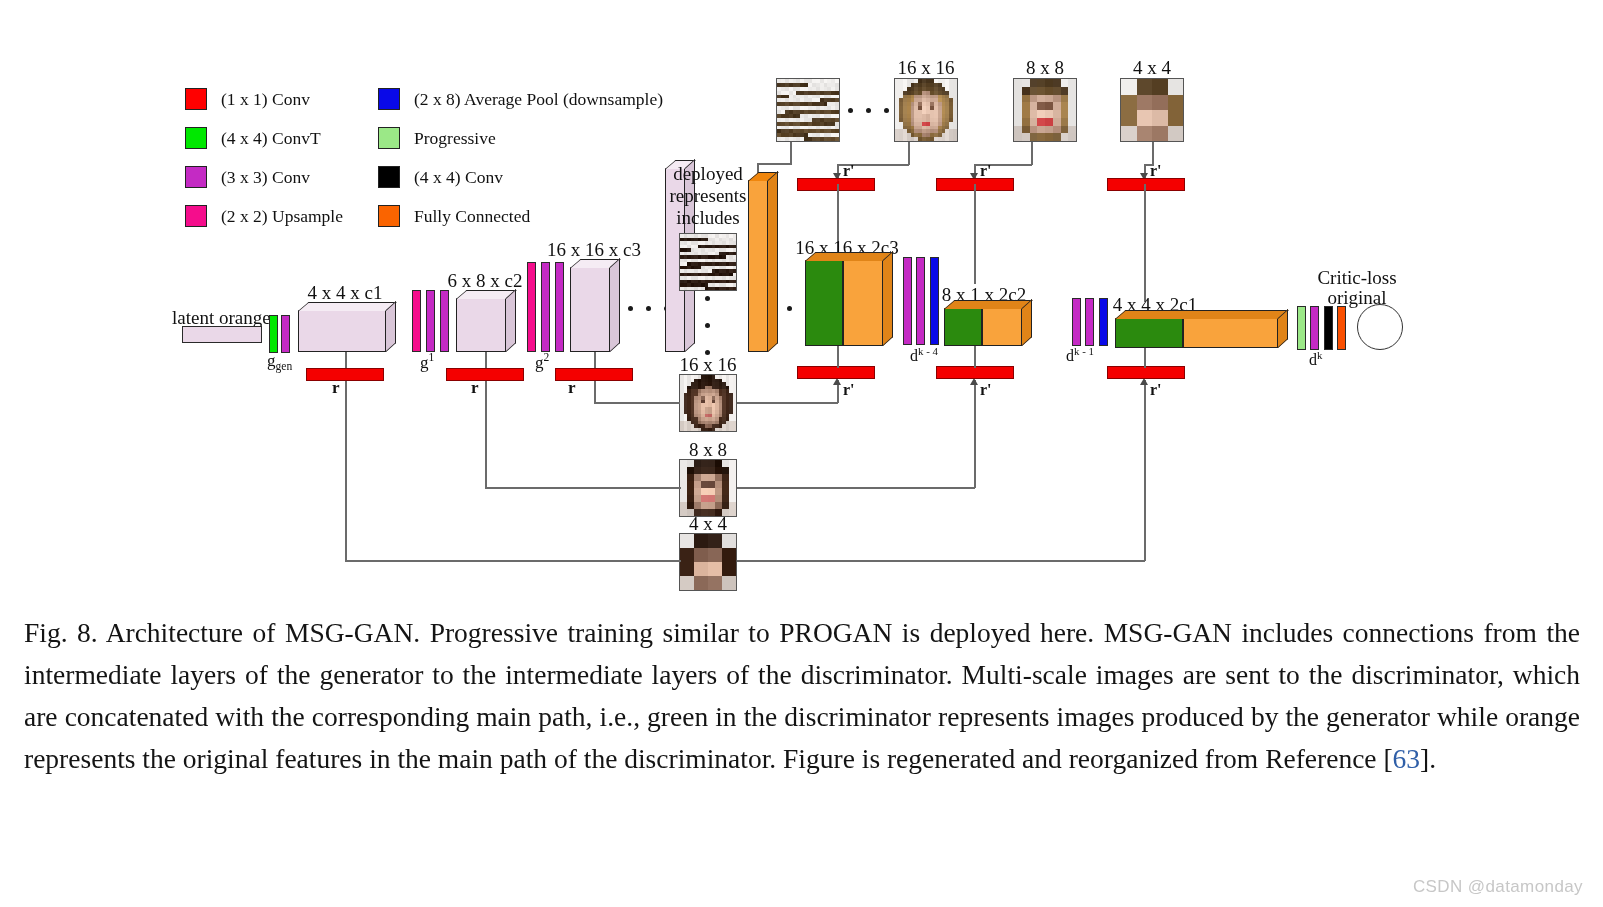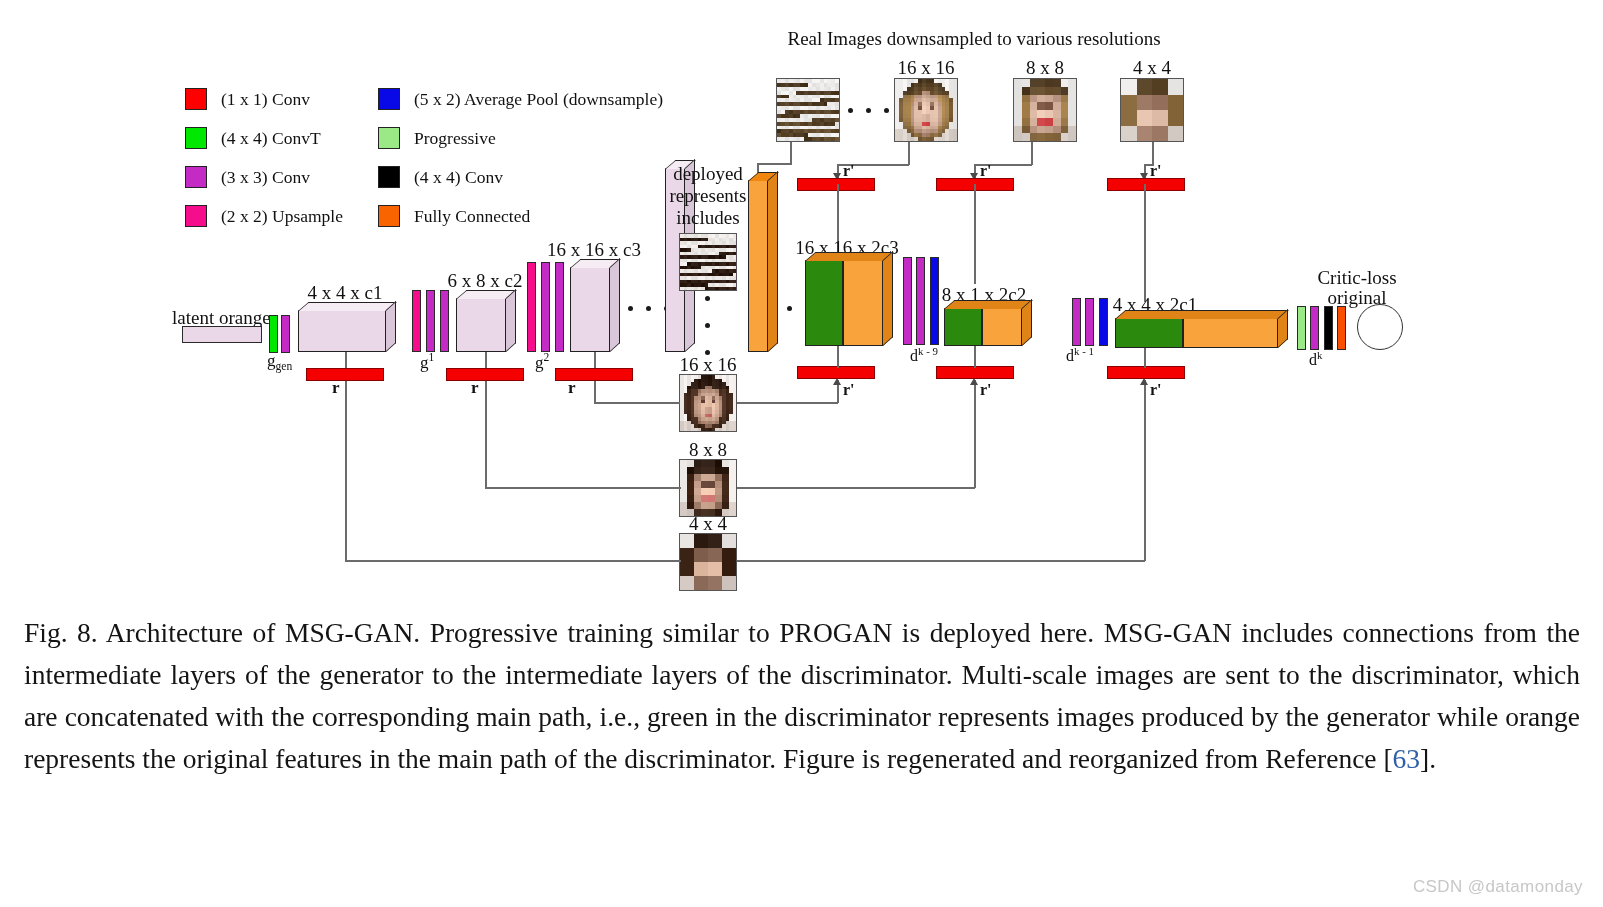--- a/index.html
+++ b/index.html
@@ -97,37 +97,36 @@
         <span class="legend-sw" style="background:#c42ac4"></span>
         <span class="legend-tx">(3 x 3) Conv</span>
       </div>
       <div class="legend-row" style="left:0px;  top:117px;">
         <span class="legend-sw" style="background:#f50d8c"></span>
         <span class="legend-tx">(2 x 2) Upsample</span>
       </div>
 
       <div class="legend-row" style="left:193px; top:0px;">
         <span class="legend-sw" style="background:#0909e8"></span>
-        <span class="legend-tx">(5 x 2) Average Pool (downsample)</span>
+        <span class="legend-tx">(2 x 8) Average Pool (downsample)</span>
       </div>
       <div class="legend-row" style="left:193px; top:39px;">
         <span class="legend-sw" style="background:#9be887"></span>
         <span class="legend-tx">Progressive</span>
       </div>
       <div class="legend-row" style="left:193px; top:78px;">
         <span class="legend-sw" style="background:#000000"></span>
         <span class="legend-tx">(4 x 4) Conv</span>
       </div>
       <div class="legend-row" style="left:193px; top:117px;">
         <span class="legend-sw" style="background:#fa6400"></span>
         <span class="legend-tx">Fully Connected</span>
       </div>
     </div>
 
-    <div class="lbl c" style="left:974px; top:29px; font-size:19px;">Real Images downsampled to various resolutions</div>
 
     <div class="lbl c" style="left:926px; top:58px; font-size:19px;">16 x 16</div>
     <div class="lbl c" style="left:1045px; top:58px; font-size:19px;">8 x 8</div>
     <div class="lbl c" style="left:1152px; top:58px; font-size:19px;">4 x 4</div>
 
     <div class="thumb" id="real-full" style="left:776px; top:78px; width:64px; height:64px;
          grid-template-columns:repeat(16,1fr); grid-template-rows:repeat(16,1fr);">
         <i style="background:rgb(235,233,231)"></i>
         <i style="background:rgb(239,237,235)"></i>
         <i style="background:rgb(227,225,223)"></i>
@@ -4198,21 +4197,21 @@
       <div class="front" style="left:0; top:8px; width:38px; height:86px; background:#2b8a0e;"></div>
       <div class="front" style="left:38px; top:8px; width:40px; height:86px; background:#f9a33c;"></div>
       <div class="top" style="left:0; top:0; width:78px; height:9px; background:#e08418; transform:skewX(-50deg); transform-origin:bottom left;"></div>
       <div class="side" style="left:78px; top:8px; width:10px; height:86px; background:#e08418; transform:skewY(-42deg); transform-origin:top left;"></div>
     </div>
 
     <div class="slab" style="left:903px; top:257px; width:9px; height:88px; background:#c42ac4;"></div>
     <div class="slab" style="left:916px; top:257px; width:9px; height:88px; background:#c42ac4;"></div>
     <div class="slab" style="left:930px; top:257px; width:9px; height:88px; background:#0909e8;"></div>
     <div class="lbl" style="left:910px; top:346px; font-size:16px;">
-      <span>d</span><sup>k - 9</sup>
+      <span>d</span><sup>k - 4</sup>
     </div>
 
     <div class="lbl c" style="left:984px; top:285px; font-size:19px;">8 x 1 x 2c2</div>
     <div class="box3d" style="left:944px; top:300px; width:90px; height:46px;">
       <div class="front" style="left:0; top:8px; width:38px; height:38px; background:#2b8a0e;"></div>
       <div class="front" style="left:38px; top:8px; width:40px; height:38px; background:#f9a33c;"></div>
       <div class="top" style="left:0; top:0; width:78px; height:9px; background:#e08418; transform:skewX(-50deg); transform-origin:bottom left;"></div>
       <div class="side" style="left:78px; top:8px; width:10px; height:38px; background:#e08418; transform:skewY(-42deg); transform-origin:top left;"></div>
     </div>
 

